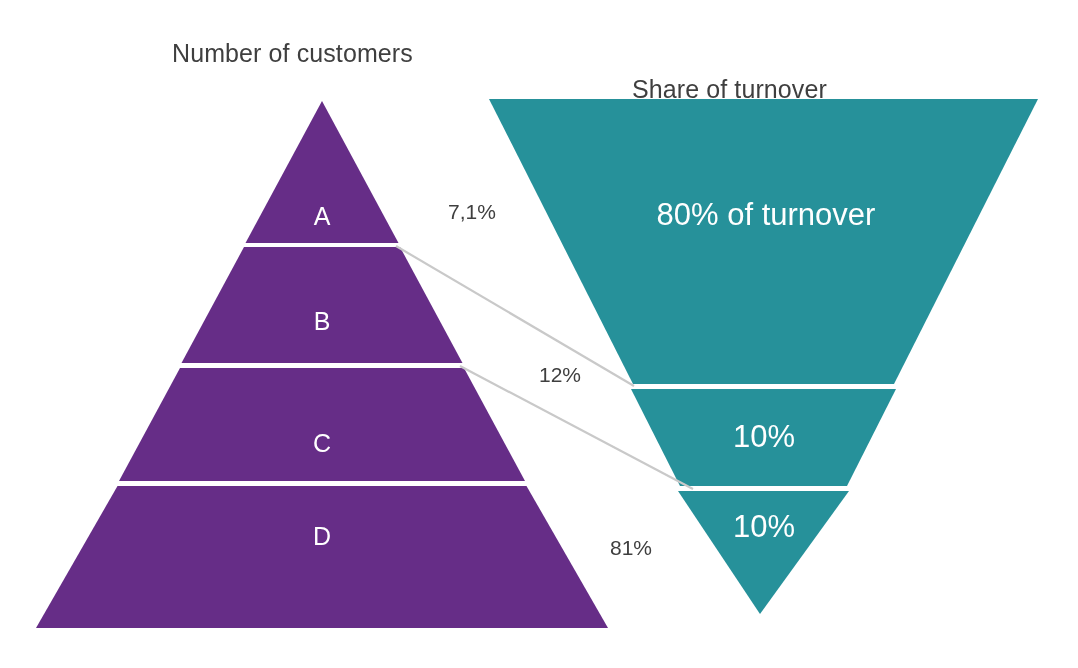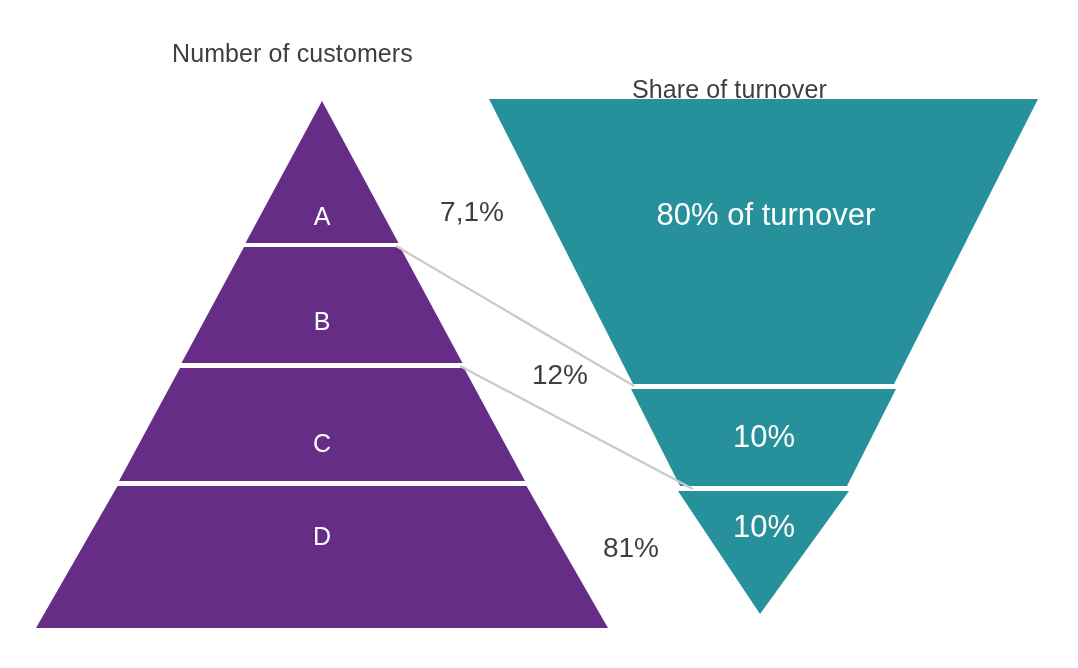--- a/index.html
+++ b/index.html
@@ -35,21 +35,21 @@
   .tier-label {
     position: absolute;
     font-size: 25px;
     color: #ffffff;
     white-space: nowrap;
     text-align: center;
     transform: translate(-50%, -50%);
   }
   .pct-label {
     position: absolute;
-    font-size: 28px;
+    font-size: 21px;
     color: #3f3f3f;
     white-space: nowrap;
     transform: translate(-50%, -50%);
   }
   .turnover-label {
     position: absolute;
     font-size: 31px;
     color: #ffffff;
     white-space: nowrap;
     transform: translate(-50%, -50%);

